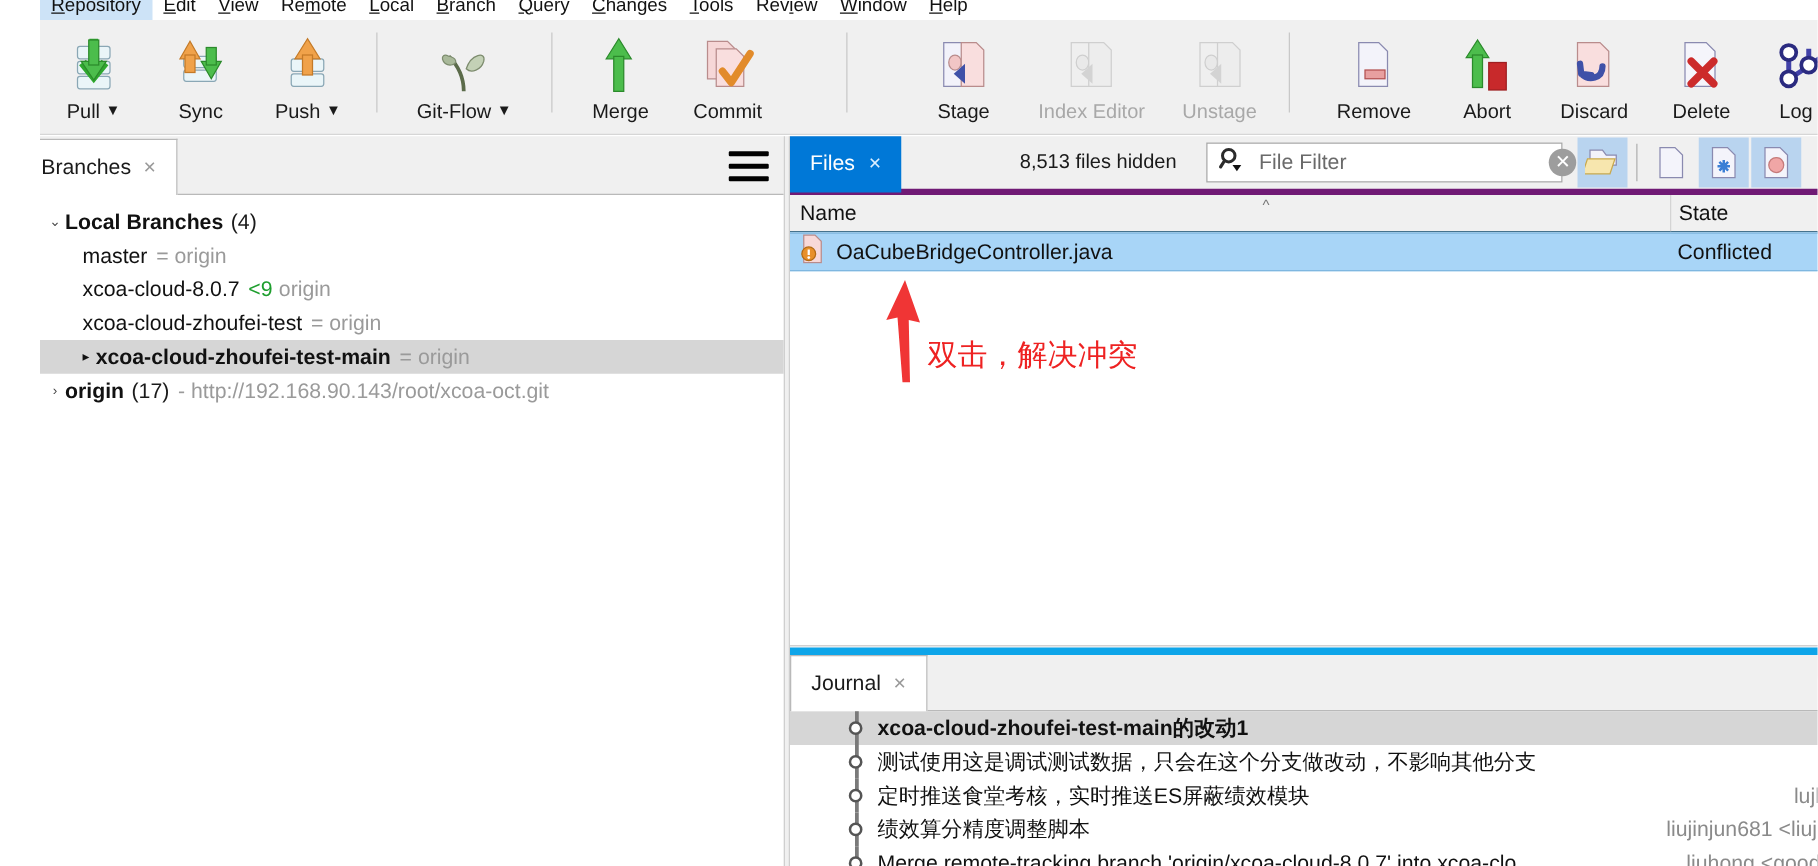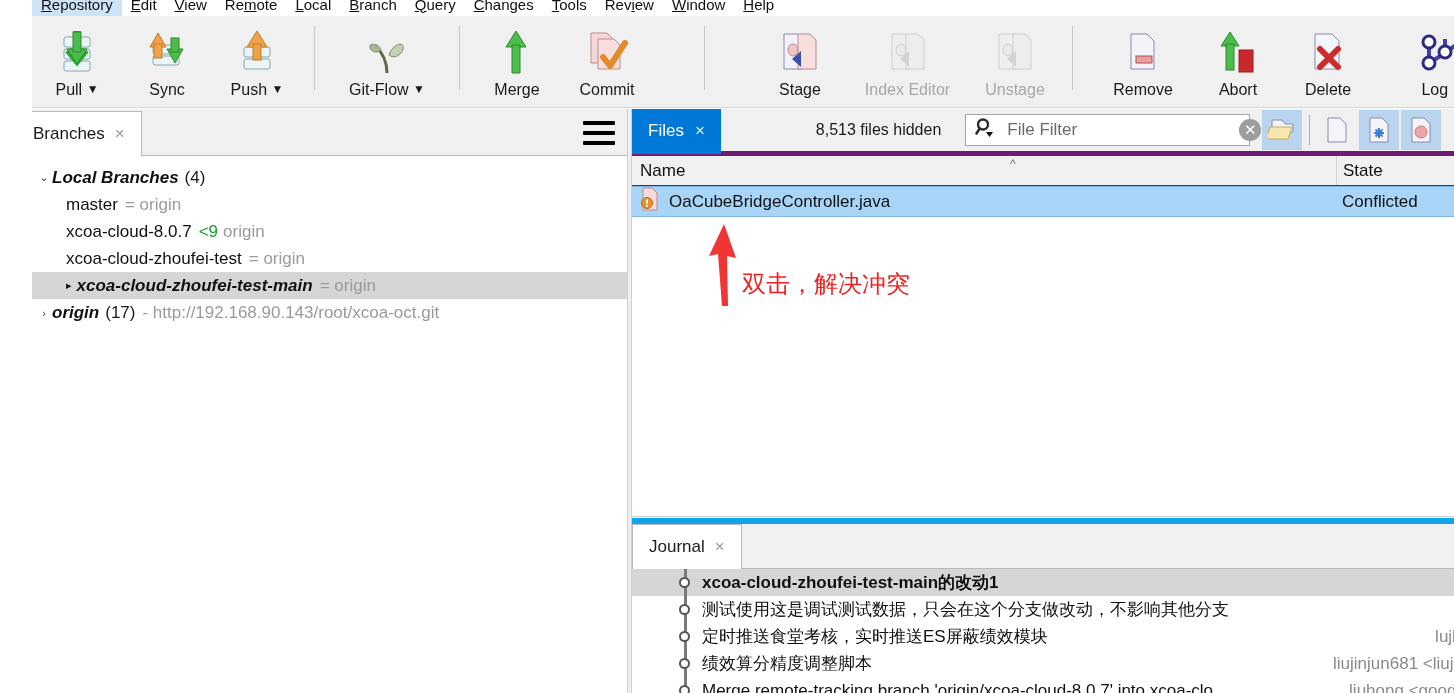--- a/index.html
+++ b/index.html
@@ -90,21 +90,21 @@
   .tree { padding-top: 8px; font-size: 17px; color: #111; }
   .tree-row {
     height: 27px; display: flex; align-items: center;
     padding-left: 4px; white-space: nowrap; cursor: default;
   }
   .tree-row.sel { background: #d6d6d6; }
   .twisty {
     width: 16px; text-align: center; font-size: 11px; color: #444; flex: none;
   }
   .indent { width: 30px; flex: none; }
-  .bold { font-weight: bold; font-style: italic; }
+  .bold { font-weight: bold; }
   .muted { color: #9a9a9a; }
   .green { color: #1e9e2e; }
   .grey-count { color: #1a1a1a; font-weight: normal; }
   .mini-arrow { font-size: 11px; color: #111; margin-right: 5px; }
 
   .vsplit {
     position: absolute; left: 595px; top: 109px; width: 5px; height: 584px;
     background: #f0f0f0; border-left: 1px solid #cfcfcf; border-right: 1px solid #cfcfcf;
   }
 
@@ -374,20 +374,29 @@
       <div class="ic">
         <svg width="48" height="48" viewBox="0 0 48 48">
           <path d="M16 3 L7 17 L25 17 Z" fill="#4cbd4c" stroke="#2b8a2b"></path>
           <rect x="12" y="15" width="8" height="26" fill="#4cbd4c" stroke="#2b8a2b"></rect>
           <rect x="25" y="21" width="14" height="22" fill="#c8292b" stroke="#9e1f21"></rect>
         </svg>
       </div>
       <div class="lbl"><span>Abort</span></div>
     </div>
 
+    <div class="tb-btn">
+      <div class="ic">
+        <svg width="48" height="48" viewBox="0 0 48 48">
+          <path d="M11 5 h18 l7 7 v28 h-25 Z" fill="#f9dede" stroke="#b98c8c"></path>
+          <path d="M31 24 C31 34 20 36 14 30 M14 30 L13 22 M14 30 L22 31" stroke="#3f51a8" stroke-width="5" fill="none" stroke-linecap="round" stroke-linejoin="round"></path>
+        </svg>
+      </div>
+      <div class="lbl"><span>Discard</span></div>
+    </div>
 
     <div class="tb-btn">
       <div class="ic">
         <svg width="48" height="48" viewBox="0 0 48 48">
           <path d="M11 5 h17 l7 7 v28 h-24 Z" fill="#f5f5fb" stroke="#8a8ab0"></path>
           <path d="M16 20 L34 38 M34 20 L16 38" stroke="#cc2b2b" stroke-width="6" stroke-linecap="round"></path>
         </svg>
       </div>
       <div class="lbl"><span>Delete</span></div>
     </div>

